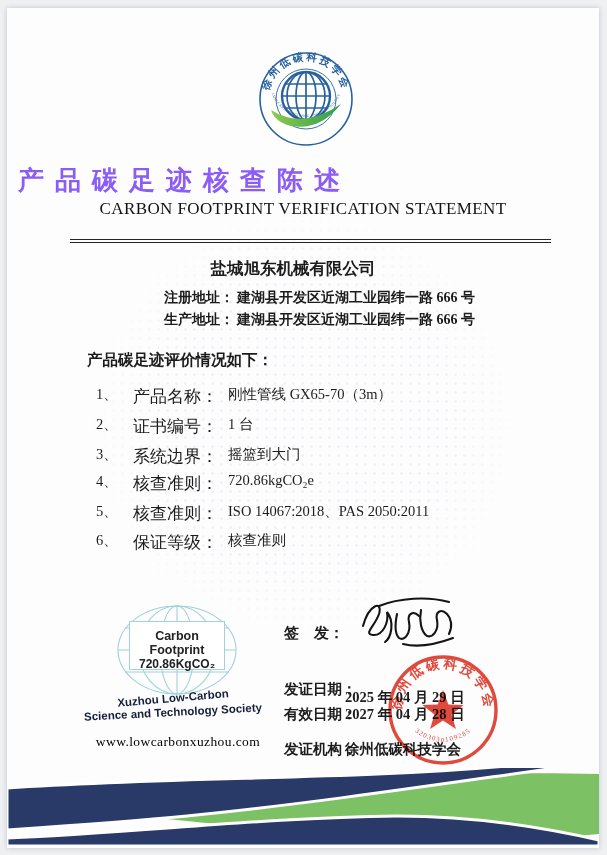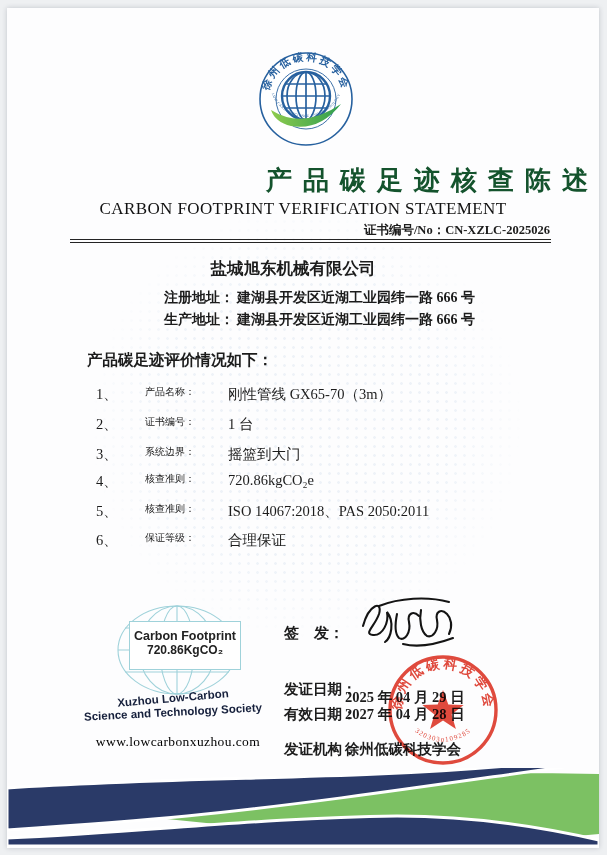--- a/index.html
+++ b/index.html
@@ -9,39 +9,39 @@
     background:#fdfdfe; box-shadow:0 0 5px rgba(40,50,70,.22); overflow:hidden; }
   .abs { position:absolute; }
 
   
   .watermark { left:84px; top:200px; width:430px; height:430px; border-radius:50%;
     background-image:radial-gradient(circle,#6f9cc9 1.1px,transparent 1.6px);
     background-size:9px 9px; opacity:.10;
     -webkit-mask-image:radial-gradient(circle,#000 48%,transparent 72%);
     mask-image:radial-gradient(circle,#000 48%,transparent 72%); }
 
-  .title-cn { left:0; top:155px; width:592px; text-align:right; font-size:26px;
-    font-weight:700; letter-spacing:11px; text-indent:11px; color:#14532d; }
+  .title-cn { left:0; top:155px; width:592px; text-align:left; font-size:26px;
+    font-weight:700; letter-spacing:11px; text-indent:11px; color:#8b5cf6; }
   .title-en { left:0; top:191px; width:592px; text-align:center; font-size:17px;
     letter-spacing:.4px; color:#111; }
   .cert-line { right:49px; top:214px; font-size:12.5px; font-weight:600; }
   .rule { left:63px; top:231px; width:481px; height:4px;
     border-top:1.4px solid #242424; border-bottom:1.4px solid #242424; }
 
   .company { left:0; top:250px; width:572px; text-align:center; font-size:16.5px; font-weight:700; }
   .addr-label { left:157px; font-size:14px; font-weight:700;font-family:Liberation Mono, monospace; }
   .addr-value { left:230px; font-size:14px; font-weight:700; }
 
   .section-heading { left:80px; top:342px; font-size:15.5px; font-weight:700; }
   .it-no { left:89px; font-size:14.5px; }
-  .it-label { left:138px; font-size:10px; }
+  .it-label { left:126px; font-size:17px; }
   .it-value { left:221px; font-size:14.5px; }
 
   
-  .badge-box { left:122px; top:613px; width:112px; height:49px; background:#fff;
+  .badge-box { left:122px; top:613px; width:96px; height:49px; background:#fff;
     border:1px solid #9fd2da; text-align:center;
     font-family:"Liberation Sans","DejaVu Sans",sans-serif; }
   .badge-line1 { margin-top:7px; font-size:12.5px; font-weight:700; color:#222; }
   .badge-line2 { font-size:12px; font-weight:700; color:#222; }
   .badge-org1 { left:76px; top:684px; width:180px; text-align:center; font-size:11.5px;
     font-weight:700; color:#16203c; transform:rotate(-5deg);
     font-family:"Liberation Sans","DejaVu Sans",sans-serif; }
   .badge-org2 { left:61px; top:698px; width:210px; text-align:center; font-size:11.5px;
     font-weight:700; color:#16203c; transform:rotate(-3deg);
     font-family:"Liberation Sans","DejaVu Sans",sans-serif; }
@@ -96,23 +96,20 @@
         <textPath href="#logoTopArc" startOffset="50%" text-anchor="middle">徐州低碳科技学会</textPath>
       </text>
       <text font-size="3.6" fill="#27619f" letter-spacing="0.4">
         <textPath href="#logoBotArc" startOffset="50%" text-anchor="middle">XUZHOU LOW CARBON SCIENCE AND TECHNOLOGY SOCIETY</textPath>
       </text>
     </svg>
   </div>
 
   <div class="abs title-cn">产品碳足迹核查陈述</div>
   <div class="abs title-en">CARBON FOOTPRINT VERIFICATION STATEMENT</div>
-  <div class="abs cert-line">
-    <span>证书编号/No：</span><span>CN-XZLC-2025026</span>
-  </div>
   <div class="abs rule"></div>
 
   <div class="abs company">盐城旭东机械有限公司</div>
   <div class="abs addr-label" style="top:281px">注册地址：</div>
   <div class="abs addr-value" style="top:281px">建湖县开发区近湖工业园纬一路 666 号</div>
   <div class="abs addr-label" style="top:303px">生产地址：</div>
   <div class="abs addr-value" style="top:303px">建湖县开发区近湖工业园纬一路 666 号</div>
 
   <div class="abs section-heading">产品碳足迹评价情况如下：</div>
 
@@ -131,21 +128,21 @@
   <div class="abs it-no" style="top:464px">4、</div>
   <div class="abs it-label" style="top:464px">核查准则：</div>
   <div class="abs it-value" style="top:464px">720.86kgCO₂e</div>
 
   <div class="abs it-no" style="top:494px">5、</div>
   <div class="abs it-label" style="top:494px">核查准则：</div>
   <div class="abs it-value" style="top:494px">ISO 14067:2018、PAS 2050:2011</div>
 
   <div class="abs it-no" style="top:523px">6、</div>
   <div class="abs it-label" style="top:523px">保证等级：</div>
-  <div class="abs it-value" style="top:523px">合理保证</div>
+  <div class="abs it-value" style="top:523px">核查准则</div>
 
   <div class="abs" style="left:104px; top:593px; width:132px; height:100px">
     <svg width="132" height="100" viewBox="0 0 132 100">
       <g stroke="#9fd2da" fill="none" stroke-width="1.1">
         <ellipse cx="66" cy="49" rx="59" ry="44"></ellipse>
         <ellipse cx="66" cy="49" rx="38" ry="44"></ellipse>
         <ellipse cx="66" cy="49" rx="17" ry="44"></ellipse>
         <line x1="66" y1="5" x2="66" y2="93"></line>
         <line x1="7" y1="49" x2="125" y2="49"></line>
         <line x1="14" y1="27" x2="118" y2="27"></line>

